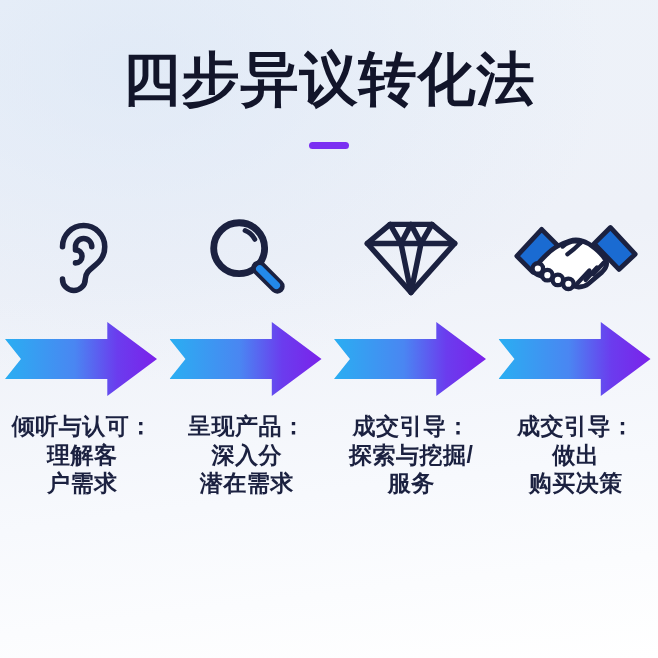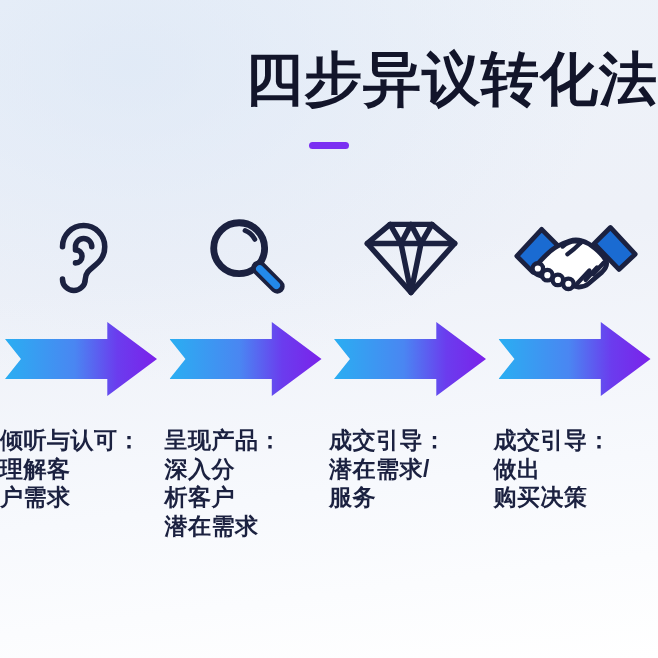--- a/index.html
+++ b/index.html
@@ -5,40 +5,40 @@
   html,body{margin:0;padding:0;background:#ffffff;}
   .canvas{
     position:relative;width:658px;height:658px;overflow:hidden;
     font-family:"Liberation Sans","DejaVu Sans",sans-serif;
     background:
       radial-gradient(120% 80% at 20% 10%, rgba(215,228,245,.55) 0%, rgba(215,228,245,0) 60%),
       linear-gradient(173deg,#edf2f9 0%,#eef1f8 40%,#f7f9fd 72%,#ffffff 100%);
   }
   .title{
     position:absolute;top:46px;left:0;width:100%;
-    text-align:right;font-size:58px;font-weight:900;line-height:1.15;
+    text-align:center;font-size:58px;font-weight:900;line-height:1.15;
     letter-spacing:1px;color:var(--title,#12152a);
   }
   .dash{
     position:absolute;top:142px;left:50%;transform:translateX(-50%);
     width:40px;height:7px;border-radius:4px;background:var(--accent,#7b2ff2);
   }
   .grid{
     position:absolute;top:202px;left:0;right:0;
     display:grid;grid-template-columns:repeat(4,1fr);
   }
   .col{display:flex;flex-direction:column;}
   .icon-cell{height:112px;display:flex;align-items:center;justify-content:center;}
   .arrow{
     width:152px;height:74px;margin:8px 0 0 5px;
     background:linear-gradient(90deg,var(--arrowA,#2aaef2) 0%,var(--arrowB,#4a86f2) 46%,#6b3cee 74%,var(--arrowC,#7b22ea) 100%);
     clip-path:polygon(0% 23%,67.3% 23%,67.3% 0%,100% 50%,67.3% 100%,67.3% 77%,0% 77%,10.5% 50%);
     filter:drop-shadow(0 8px 9px rgba(106,118,168,.30));
   }
-  .text{margin-top:30px;text-align:left;color:var(--ink,#1b2140);}
+  .text{margin-top:16px;text-align:center;color:var(--ink,#1b2140);}
   .line{font-size:23px;font-weight:900;line-height:28.5px;letter-spacing:.5px;}
   svg{display:block;}
 </style>
 </head>
 <body>
 
 <div class="canvas">
 
   <div class="title">四步异议转化法</div>
   <div class="dash"></div>
@@ -66,38 +66,37 @@
           <circle cx="40" cy="38" r="26" stroke="var(--ink)" stroke-width="7"></circle>
           <path d="M46 20 A20 20 0 0 1 56 29" stroke="var(--ink)" stroke-width="5" stroke-linecap="round"></path>
           <line x1="60" y1="58" x2="79" y2="77" stroke="var(--ink)" stroke-width="15" stroke-linecap="round"></line>
           <line x1="61" y1="59" x2="78" y2="76" stroke="var(--handle)" stroke-width="7.5" stroke-linecap="round"></line>
         </svg>
       </div>
       <div class="arrow"></div>
       <div class="text">
         <div class="line">呈现产品：</div>
         <div class="line">深入分</div>
-        <div class="line">析客户</div>
         <div class="line">潜在需求</div>
       </div>
     </div>
 
     <div class="col">
       <div class="icon-cell">
         <svg width="100" height="84" viewBox="0 0 110 92" fill="none" stroke="var(--ink)" stroke-width="6" stroke-linecap="round" stroke-linejoin="round">
           <path d="M32 9 L78 9 L103 30 L55 84 L7 30 Z"></path>
           <path d="M7 30 L103 30"></path>
           <path d="M32 9 L44 30 L55 9 L66 30 L78 9"></path>
           <path d="M44 30 L55 84 L66 30"></path>
         </svg>
       </div>
       <div class="arrow"></div>
       <div class="text">
         <div class="line">成交引导：</div>
-        <div class="line">潜在需求/</div>
+        <div class="line">探索与挖掘/</div>
         <div class="line">服务</div>
       </div>
     </div>
 
     <div class="col">
       <div class="icon-cell">
         <svg width="126" height="90" viewBox="0 0 132 94" fill="none" stroke="var(--ink)" stroke-linecap="round" stroke-linejoin="round">
 
           <polygon points="4,45 30,17 47,34 21,62" fill="var(--blue)" stroke-width="5"></polygon>
           <polygon points="128,43 102,15 85,32 111,59" fill="var(--blue)" stroke-width="5"></polygon>

